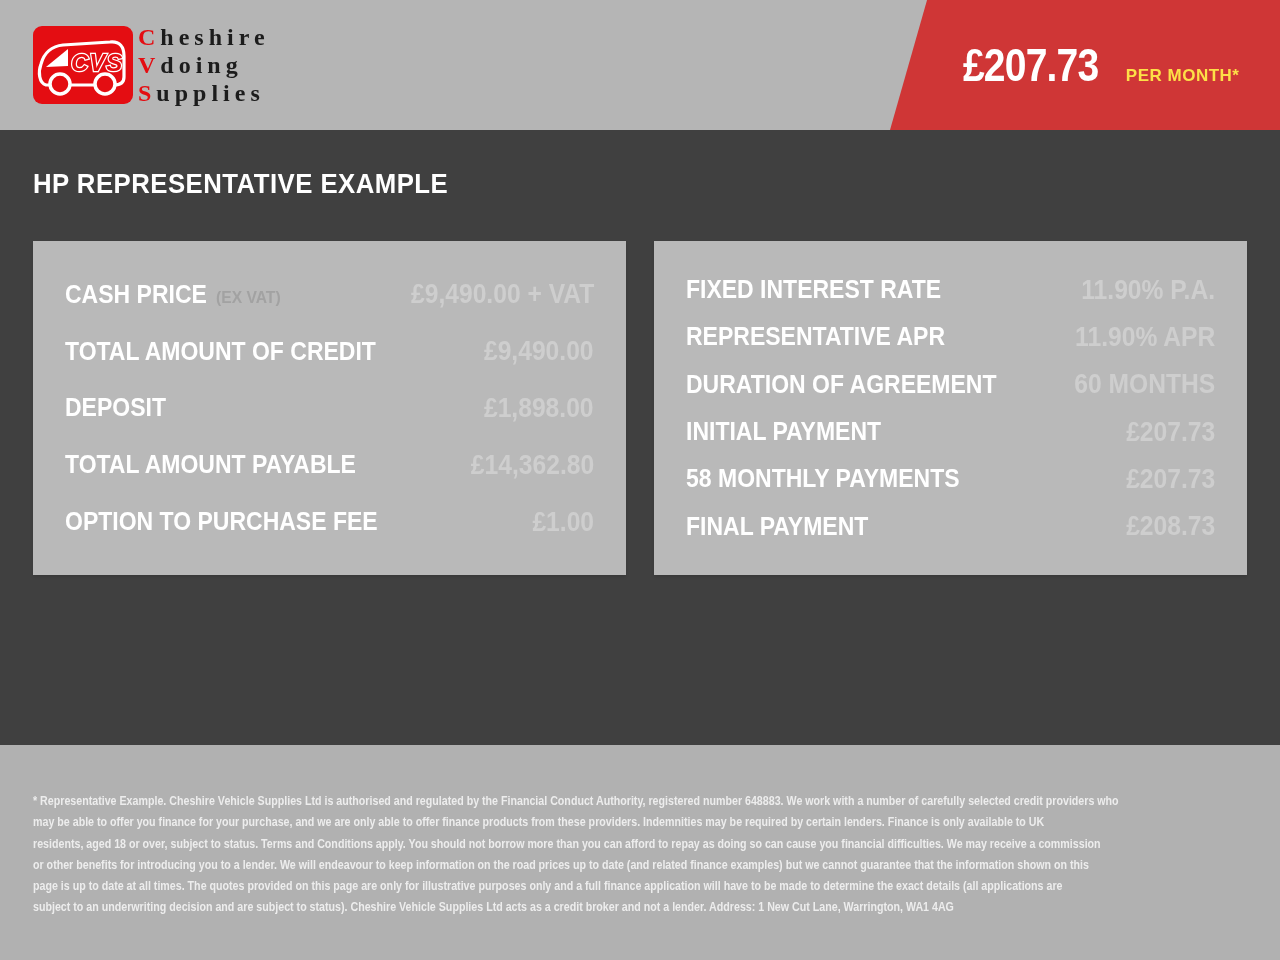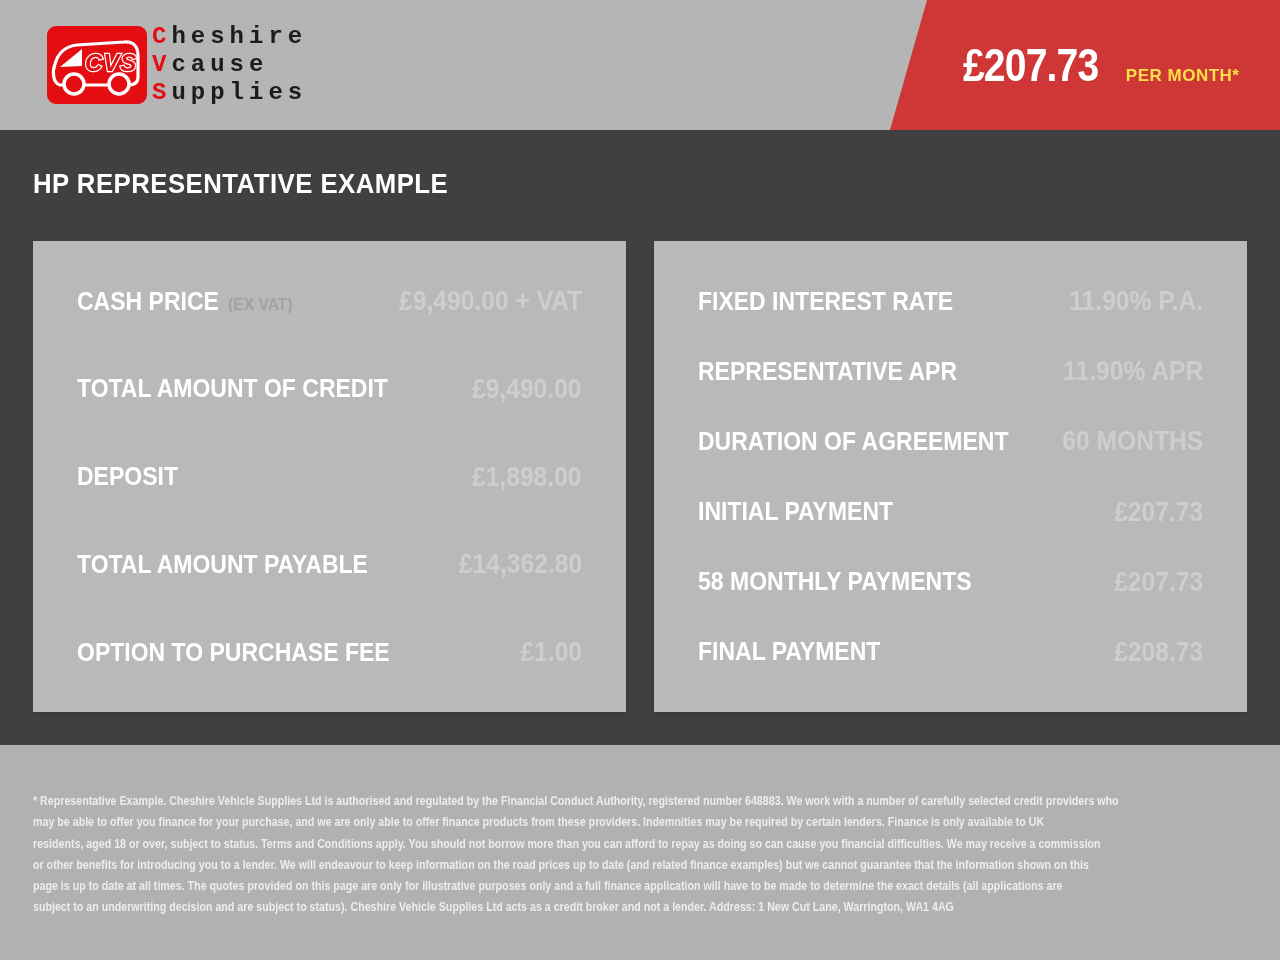--- a/index.html
+++ b/index.html
@@ -8,24 +8,24 @@
     width: 1280px; height: 960px; overflow: hidden;
     font-family: "Liberation Sans", sans-serif;
     background: #a1a1a1;
   }
 
   
   .header {
     position: relative; height: 130px; background: #b5b5b5;
     display: flex; align-items: center; padding-left: 33px;
   }
-  .logo-box { width: 83px; height: 78px; flex: 0 0 auto; margin-left: 14px; }
+  .logo-box { width: 83px; height: 78px; flex: 0 0 auto; }
   .company {
     margin-left: 22px;
-    font-family: Liberation Mono, monospace;
+    font-family: Liberation Serif, serif;
     font-weight: bold; font-size: 24px; line-height: 28px;
     letter-spacing: 5px; color: #1c1c1c; white-space: nowrap;
   }
   .company .initial { color: #e40d12; }
 
   .banner {
     position: absolute; top: 0; right: 0; width: 390px; height: 130px;
     background: #cf3636;
     clip-path: polygon(9.5% 0, 100% 0, 100% 100%, 0 100%);
     display: flex; align-items: center; justify-content: center;
@@ -38,22 +38,22 @@
   .banner-period { color: #fde047; font-weight: bold; font-size: 17px; letter-spacing: 0.5px; }
 
   
   .main { height: 615px; background: #404040; padding: 38px 33px 0; }
   .page-title {
     color: #ffffff; font-weight: bold; font-size: 28px; letter-spacing: 0.5px;
     transform: scaleX(0.92); transform-origin: 0 50%; white-space: nowrap;
   }
   .panels { display: flex; gap: 28px; margin-top: 41px; }
   .panel {
-    flex: 1; height: 471px; background: #b9b9b9;
-    padding: 25px 44px; display: flex; flex-direction: column;
+    flex: 1; height: 334px; background: #b9b9b9;
+    padding: 25px 32px; display: flex; flex-direction: column;
     justify-content: space-between;
     box-shadow: 0 2px 3px rgba(0,0,0,0.12);
   }
   .row { height: 70px; display: flex; align-items: center; justify-content: space-between; }
   .row-left {
     display: flex; align-items: baseline; gap: 10px;
     transform: scaleX(0.92); transform-origin: 0 50%; white-space: nowrap;
   }
   .row-label { color: #ffffff; font-weight: bold; font-size: 25px; }
   .row-note { color: #a2a2a2; font-weight: bold; font-size: 17px; }
@@ -80,21 +80,21 @@
         <rect x="0" y="0" width="100" height="78" rx="9" fill="#e40d12"></rect>
         <path d="M13 59 C 6 57 5 46 8 38 C 11 27 19 20 30 19 L 77 16 C 87 15 91 21 91 30 L 91 51 C 91 57 87 59 81 59 Z" fill="none" stroke="#ffffff" stroke-width="3.2" stroke-linejoin="round"></path>
         <polygon points="13,41 35,23 35,40" fill="#ffffff"></polygon>
         <text x="38" y="45" font-family="Liberation Sans, sans-serif" font-size="24" font-weight="bold" font-style="italic" fill="#e40d12" stroke="#ffffff" stroke-width="2.4" paint-order="stroke" letter-spacing="1">CVS</text>
         <circle cx="27" cy="58" r="10" fill="#e40d12" stroke="#ffffff" stroke-width="3.5"></circle>
         <circle cx="72" cy="58" r="10" fill="#e40d12" stroke="#ffffff" stroke-width="3.5"></circle>
       </svg>
     </div>
     <div class="company">
       <div><span class="initial">C</span><span>heshire</span></div>
-      <div><span class="initial">V</span><span>cause</span></div>
+      <div><span class="initial">V</span><span>doing</span></div>
       <div><span class="initial">S</span><span>upplies</span></div>
     </div>
 
     <div class="banner">
       <div class="banner-inner">
         <span class="banner-amount">£207.73</span>
         <span class="banner-period">PER MONTH*</span>
       </div>
     </div>
   </div>

